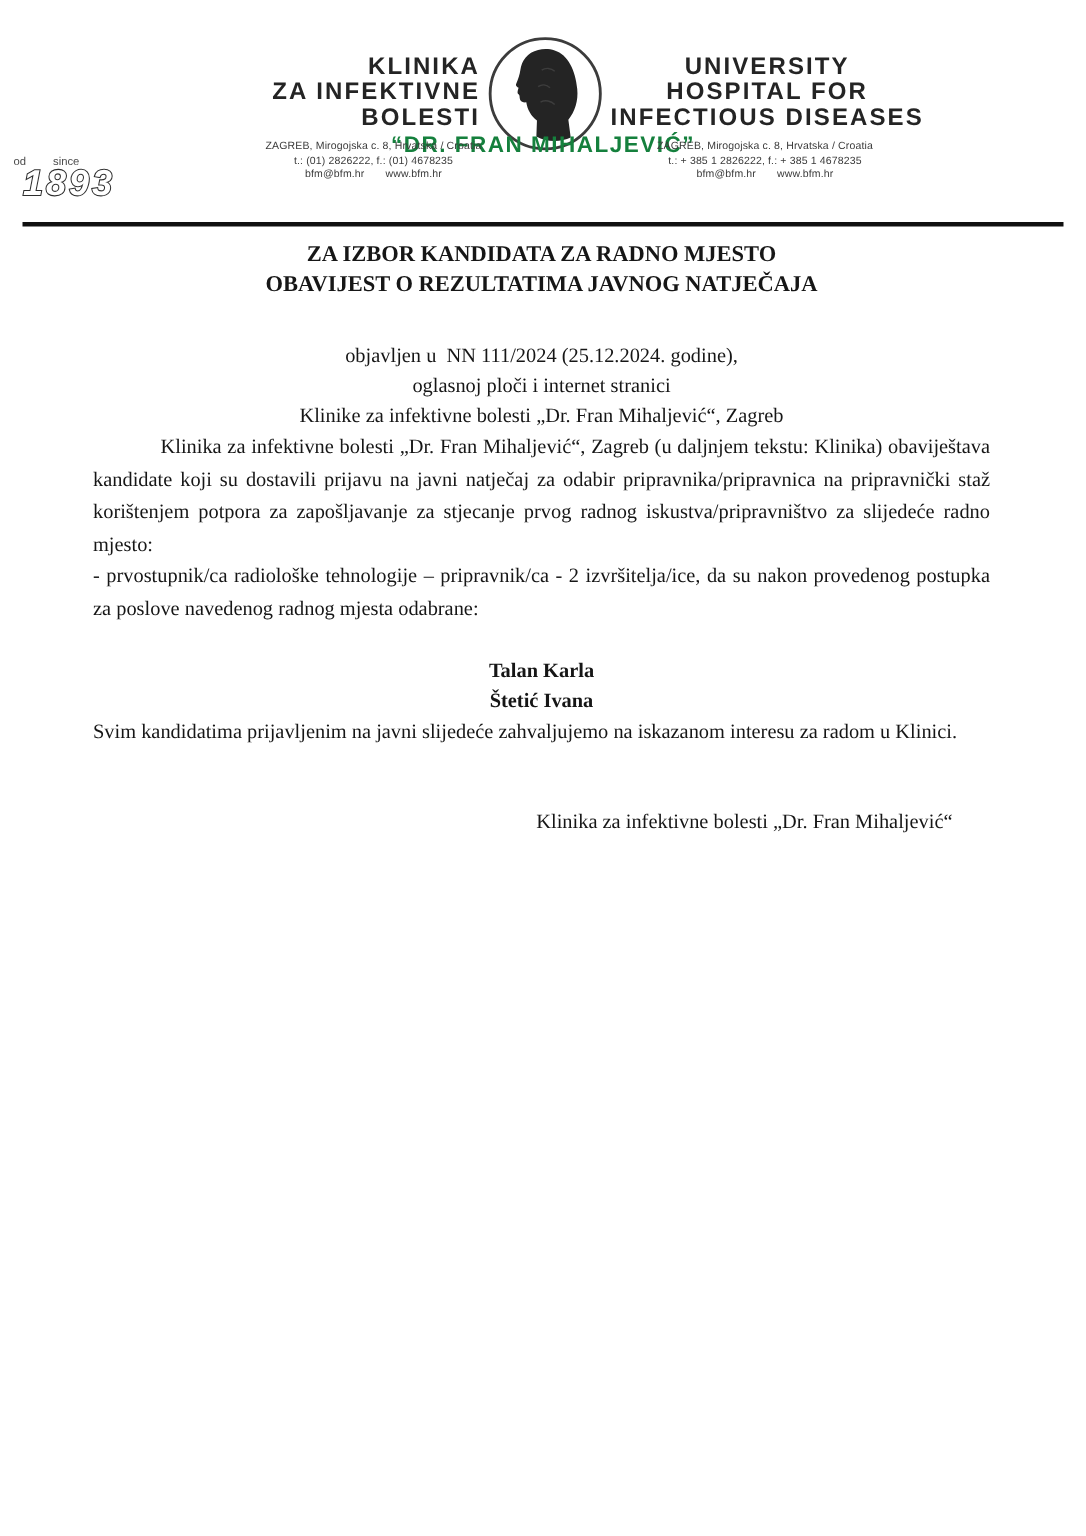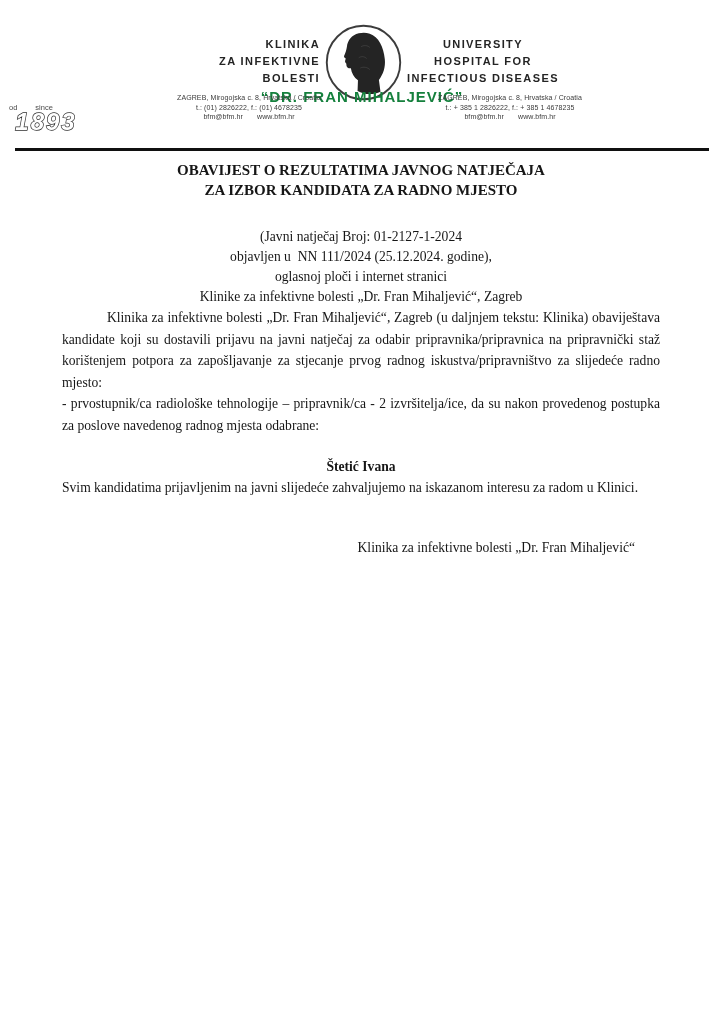--- a/index.html
+++ b/index.html
@@ -5,21 +5,21 @@
   html,body{margin:0;padding:0;background:#e8e8e8;}
   .page{
     position:relative;width:724px;height:1024px;margin:0 auto;
     background:#ffffff;overflow:hidden;
     font-family:"Liberation Serif", serif;color:#161616;
   }
   
   .lh-block{
     position:absolute;top:36px;
     font-family:"Liberation Sans", sans-serif;
-    font-size:11px;font-weight:bold;letter-spacing:1.4px;
+    font-size:16px;font-weight:bold;letter-spacing:1.4px;
     line-height:17px;color:#242424;white-space:nowrap;
   }
   .lh-left{right:404px;text-align:right;}
   .lh-right{left:407px;text-align:center;}
   .lh-logo{position:absolute;left:324px;top:23px;width:79px;height:79px;}
   .lh-name{
     position:absolute;top:88px;left:0;width:100%;text-align:center;
     font-family:"Liberation Sans", sans-serif;font-size:15px;font-weight:bold;
     letter-spacing:1px;color:#15803d;
   }
@@ -112,36 +112,36 @@
       </svg>
     </div>
 
   </header>
 
   <div class="rule"></div>
 
   <main class="doc">
 
     <div class="doc-title">
+      <div>ZA IZBOR KANDIDATA ZA RADNO MJESTO</div>
       <div>OBAVIJEST O REZULTATIMA JAVNOG NATJEČAJA</div>
-      <div>ZA IZBOR KANDIDATA ZA RADNO MJESTO</div>
     </div>
 
     <div class="doc-subtitle">
-      <div>(Javni natječaj Broj: 01-2127-1-2024</div>
       <div>objavljen u  NN 111/2024 (25.12.2024. godine),</div>
       <div>oglasnoj ploči i internet stranici</div>
       <div>Klinike za infektivne bolesti „Dr. Fran Mihaljević“, Zagreb</div>
     </div>
 
     <p class="para-intro">Klinika za infektivne bolesti „Dr. Fran Mihaljević“, Zagreb (u daljnjem tekstu: Klinika) obaviještava kandidate koji su dostavili prijavu na javni natječaj za odabir pripravnika/pripravnica na pripravnički staž korištenjem potpora za zapošljavanje za stjecanje prvog radnog iskustva/pripravništvo za slijedeće radno mjesto:</p>
 
     <p class="para-position">- prvostupnik/ca radiološke tehnologije – pripravnik/ca - 2 izvršitelja/ice, da su nakon provedenog postupka za poslove navedenog radnog mjesta odabrane:</p>
 
     <div class="names">
+      <div>Talan Karla</div>
       <div>Štetić Ivana</div>
     </div>
 
     <p class="closing">Svim kandidatima prijavljenim na javni slijedeće zahvaljujemo na iskazanom interesu za radom u Klinici.</p>
 
     <div class="signature">Klinika za infektivne bolesti „Dr. Fran Mihaljević“</div>
 
   </main>
 
 </div>

